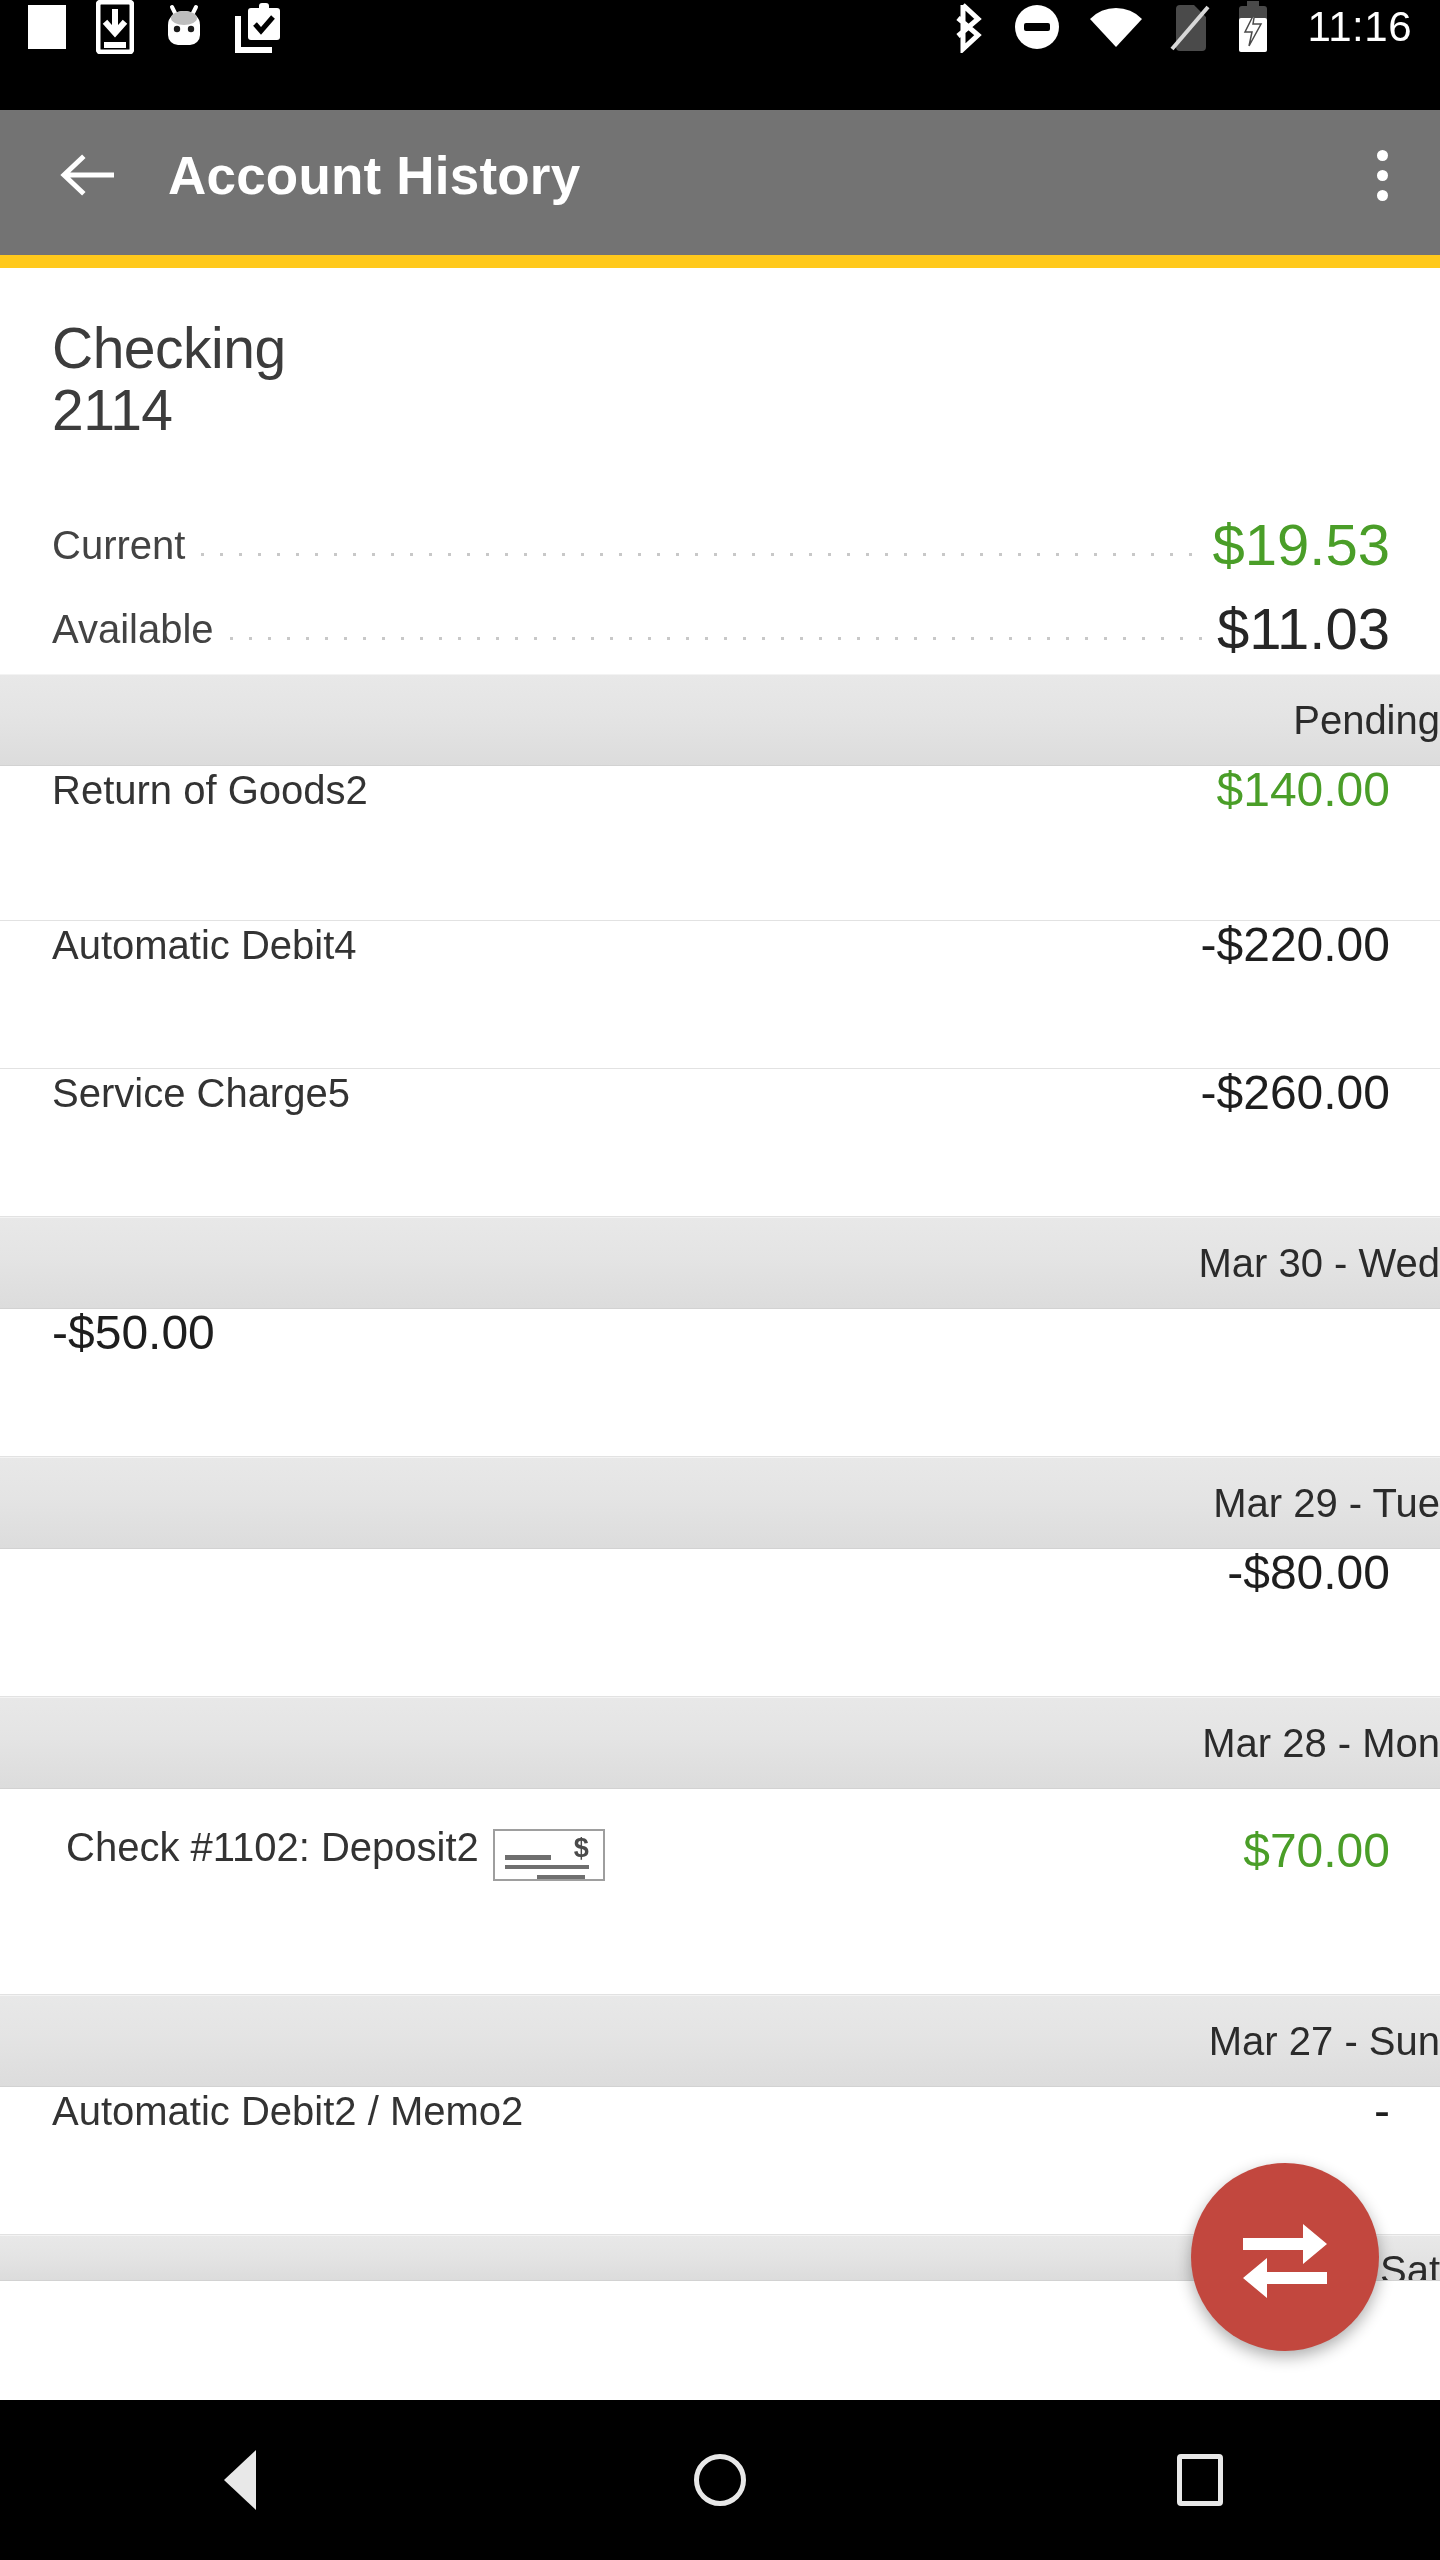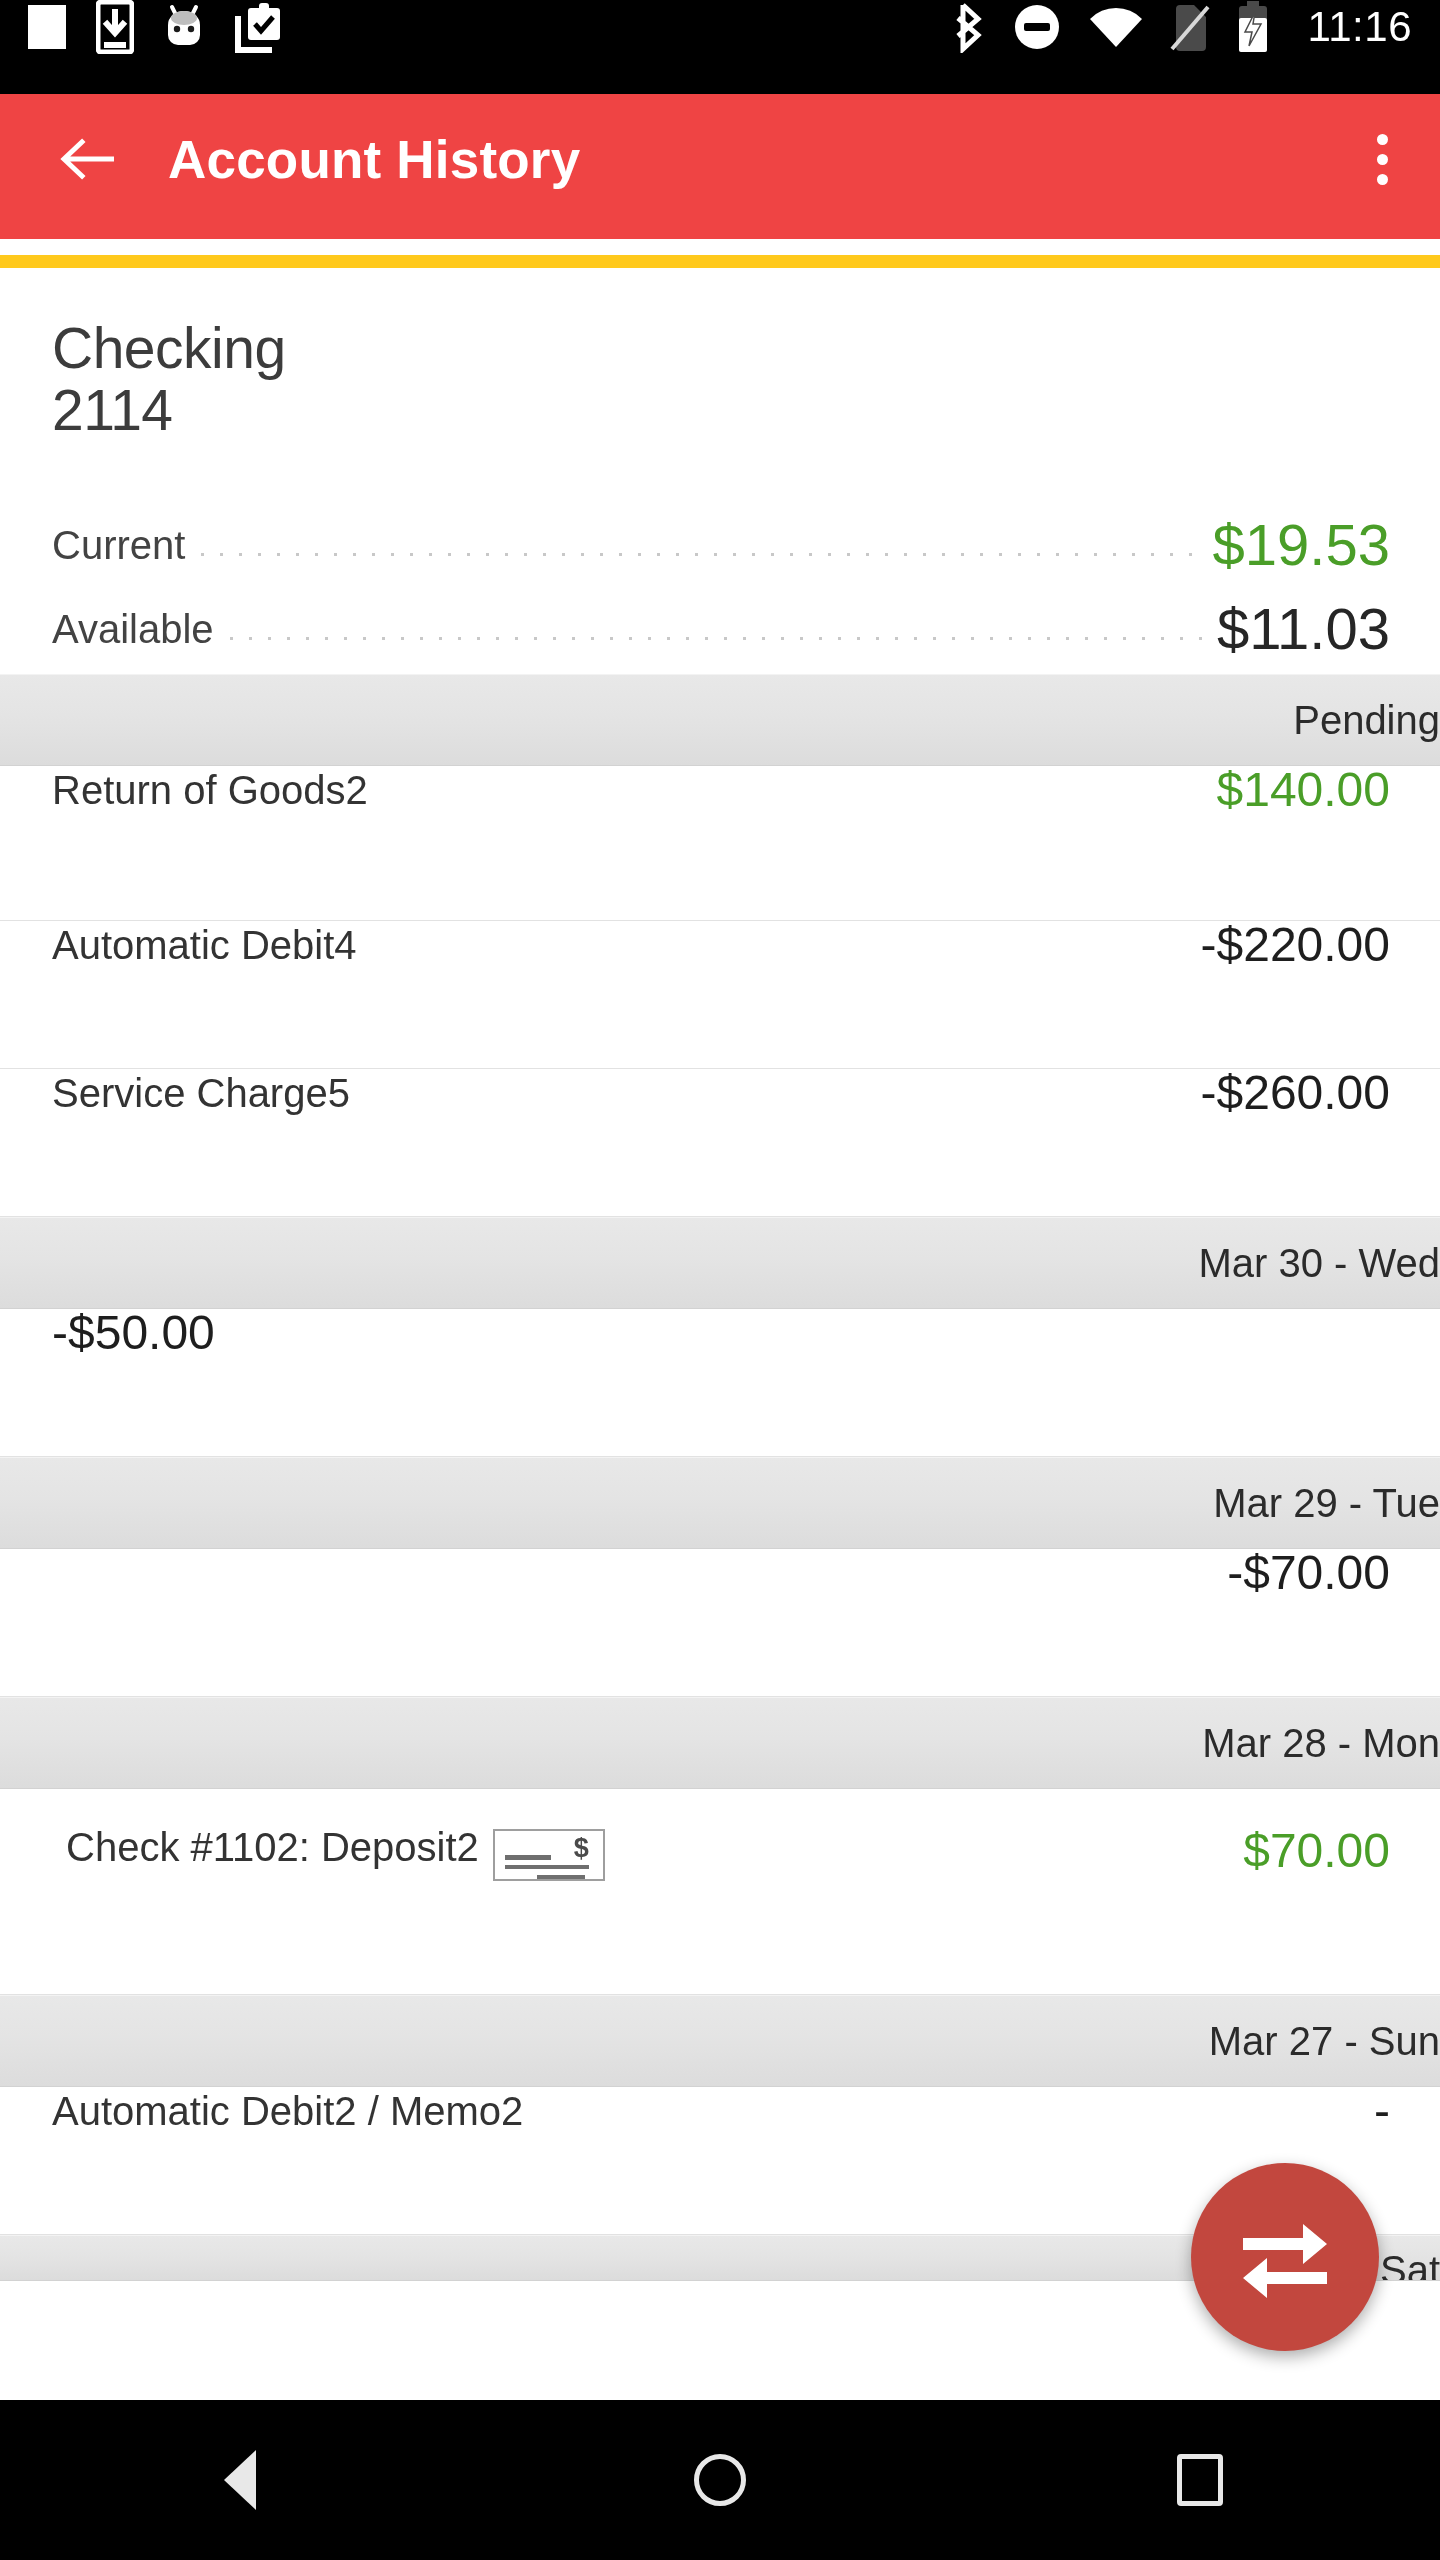--- a/index.html
+++ b/index.html
@@ -17,22 +17,22 @@
     background:#000; display:flex; align-items:flex-start;
     padding: 0 28px 0 26px;
   }
   .sb-left { display:flex; align-items:center; gap:26px; }
   .sb-right { display:flex; align-items:center; gap:26px; margin-left:auto; }
   .sb-time { color:#fff; font-size:42px; font-weight:400; letter-spacing:0.5px; margin-left:12px; }
   .ico { display:block; }
 
   
   .appbar {
-    position:absolute; top:94px; left:0; width:1440px; height:145px;
-    background:#ef4444; display:flex; align-items:center; padding:0 36px 15px 50px;
+    position:absolute; top:110px; left:0; width:1440px; height:145px;
+    background:#737373; display:flex; align-items:center; padding:0 36px 15px 50px;
   }
   .appbar-title {
     color:#fff; font-size:53px; font-weight:bold; margin-left:44px;
     letter-spacing:0.2px; white-space:nowrap;
   }
   .appbar-spacer { flex:1; }
   .overflow { display:flex; flex-direction:column; gap:9px; align-items:center; padding:18px 16px; cursor:pointer; }
   .overflow i { width:11px; height:11px; border-radius:50%; background:#fff; display:block; }
   .accentbar { position:absolute; top:255px; left:0; width:1440px; height:13px; background:#FFC91C; }
 
@@ -248,21 +248,21 @@
     </div>
     <div class="txn">
       <span class="txn-amt">-$50.00</span>
     </div>
 
     <div class="section-head">
       <span>Mar 29 - Tue</span>
     </div>
     <div class="txn">
       <span class="txn-desc"></span>
-      <span class="txn-amt">-$70.00</span>
+      <span class="txn-amt">-$80.00</span>
     </div>
 
     <div class="section-head">
       <span>Mar 28 - Mon</span>
     </div>
     <div class="txn check">
       <span class="txn-left">
         <span class="txn-desc">Check #1102: Deposit2</span>
         <span class="check-thumb">
           <i class="l1"></i>

